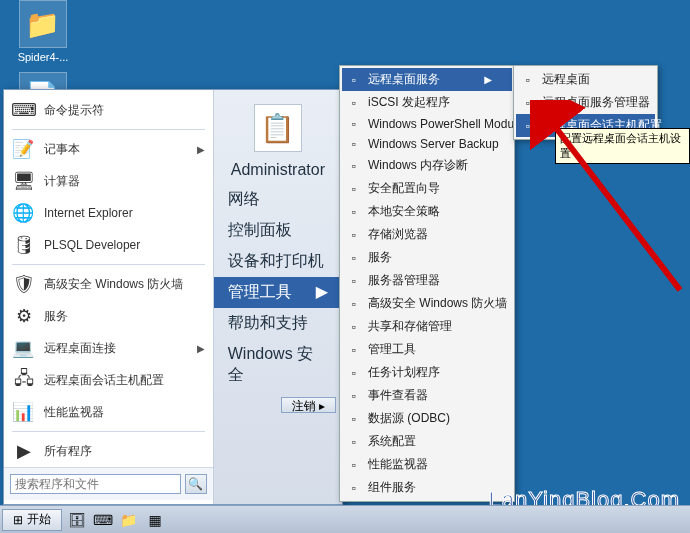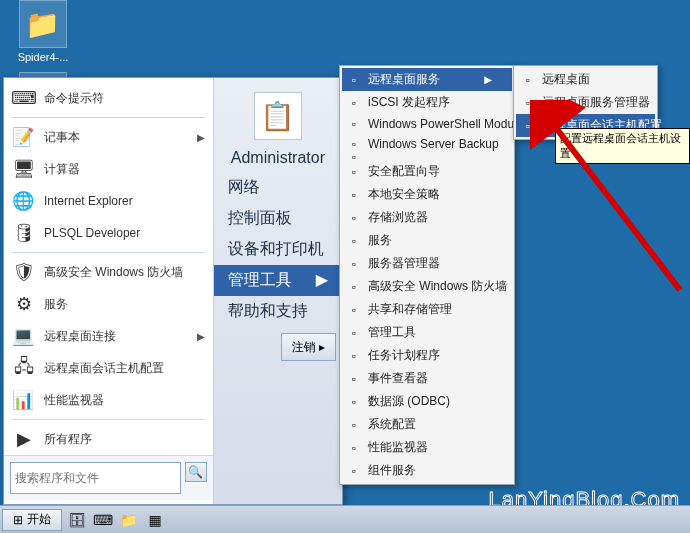--- a/index.html
+++ b/index.html
@@ -12,24 +12,24 @@
 .sm-left { width: 210px; background: #fff; padding: 4px 0; display: flex; flex-direction: column; }
 .sm-right { width: 130px; background: linear-gradient(#e9eef5, #d5dde9); padding: 8px 0; border-left: 1px solid #c5d0e0; }
 .sm-item { display: flex; align-items: center; padding: 4px 8px; font-size: 12px; color: #333; cursor: default; gap: 8px; }
 .sm-item .ic { width: 24px; height: 24px; display: flex; align-items: center; justify-content: center; font-size: 18px; }
 .sm-item .submenu-arrow { margin-left: auto; font-size: 10px; color: #555; }
 .sm-sep { height: 1px; background: #d0d8e4; margin: 3px 8px; }
 .sm-right-item { padding: 5px 14px; font-size: 16px; color: #234; cursor: default; }
 .sm-right-item:hover, .sm-right-item.highlight { background: #2f62a7; color: #fff; }
 .sm-avatar { width: 48px; height: 48px; margin: 6px auto 4px; background: #fff; border: 1px solid #b9c6d8; display: flex; align-items: center; justify-content: center; font-size: 28px; }
 .sm-search { display: flex; padding: 6px 6px; gap: 4px; border-top: 1px solid #d0d8e4; background: #f2f5f9; }
-.sm-search input { flex: 1; height: 32px; border: 1px solid #8ba6c9; padding: 0 4px; font-size: 12px; }
+.sm-search input { flex: 1; height: 20px; border: 1px solid #8ba6c9; padding: 0 4px; font-size: 12px; }
 .sm-search-btn { width: 22px; height: 20px; border: 1px solid #8ba6c9; background: linear-gradient(#f0f4f9,#d5dee9); font-size: 12px; }
 .sm-logout { display: flex; align-items: center; justify-content: flex-end; padding: 6px; gap: 4px; }
-.sm-logout-btn { height: 28px; border: 1px solid #8ba6c9; background: linear-gradient(#f0f4f9,#d5dee9); font-size: 12px; padding: 0 10px; }
+.sm-logout-btn { height: 16px; border: 1px solid #8ba6c9; background: linear-gradient(#f0f4f9,#d5dee9); font-size: 12px; padding: 0 10px; }
 
 .submenu { position: absolute; background: #f4f4f4; border: 1px solid #9aa; box-shadow: 2px 2px 6px rgba(0,0,0,0.35); padding: 2px; }
 .sub-item { display: flex; align-items: center; padding: 3px 20px 3px 26px; font-size: 12px; color: #222; gap: 6px; white-space: nowrap; position: relative; cursor: default; }
 .sub-item .sic { position: absolute; left: 4px; width: 16px; height: 16px; display: flex; align-items: center; justify-content: center; font-size: 12px; }
 .sub-item:hover, .sub-item.highlight { background: #2f62a7; color: #fff; }
 .sub-item .arrow { margin-left: auto; font-size: 10px; padding-left: 10px; }
 #submenu-1 { left: 339px; top: 65px; width: 176px; }
 #submenu-2 { left: 513px; top: 65px; width: 145px; }
 
 .tooltip { position: absolute; left: 555px; top: 128px; background: #ffffe1; border: 1px solid #000; font-size: 11px; padding: 2px 4px; }
@@ -114,20 +114,21 @@
   </div>
   <div class="sm-right">
     <div class="sm-avatar">📋</div>
     <div class="sm-right-item" style="text-align:center;font-weight:normal">Administrator</div>
     <div id="sm-right-list">
         <div class="sm-right-item">网络</div>
         <div class="sm-right-item">控制面板</div>
         <div class="sm-right-item">设备和打印机</div>
         <div class="sm-right-item highlight">管理工具<span style="float: right;"> ▶</span></div>
         <div class="sm-right-item">帮助和支持</div>
+        <div class="sm-right-item">Windows 安全</div>
       </div>
     <div class="sm-logout">
       <button class="sm-logout-btn"><span>注销</span> ▸</button>
     </div>
   </div>
 </div>
 
 <div class="submenu" id="submenu-1">
     <div class="sub-item highlight">
       <span class="sic">▫</span>
@@ -141,20 +142,21 @@
     <div class="sub-item">
       <span class="sic">▫</span>
       <span>Windows PowerShell Modules</span>
     </div>
     <div class="sub-item">
       <span class="sic">▫</span>
       <span>Windows Server Backup</span>
     </div>
     <div class="sub-item">
       <span class="sic">▫</span>
+      <span>Windows 内存诊断</span>
     </div>
     <div class="sub-item">
       <span class="sic">▫</span>
       <span>安全配置向导</span>
     </div>
     <div class="sub-item">
       <span class="sic">▫</span>
       <span>本地安全策略</span>
     </div>
     <div class="sub-item">

